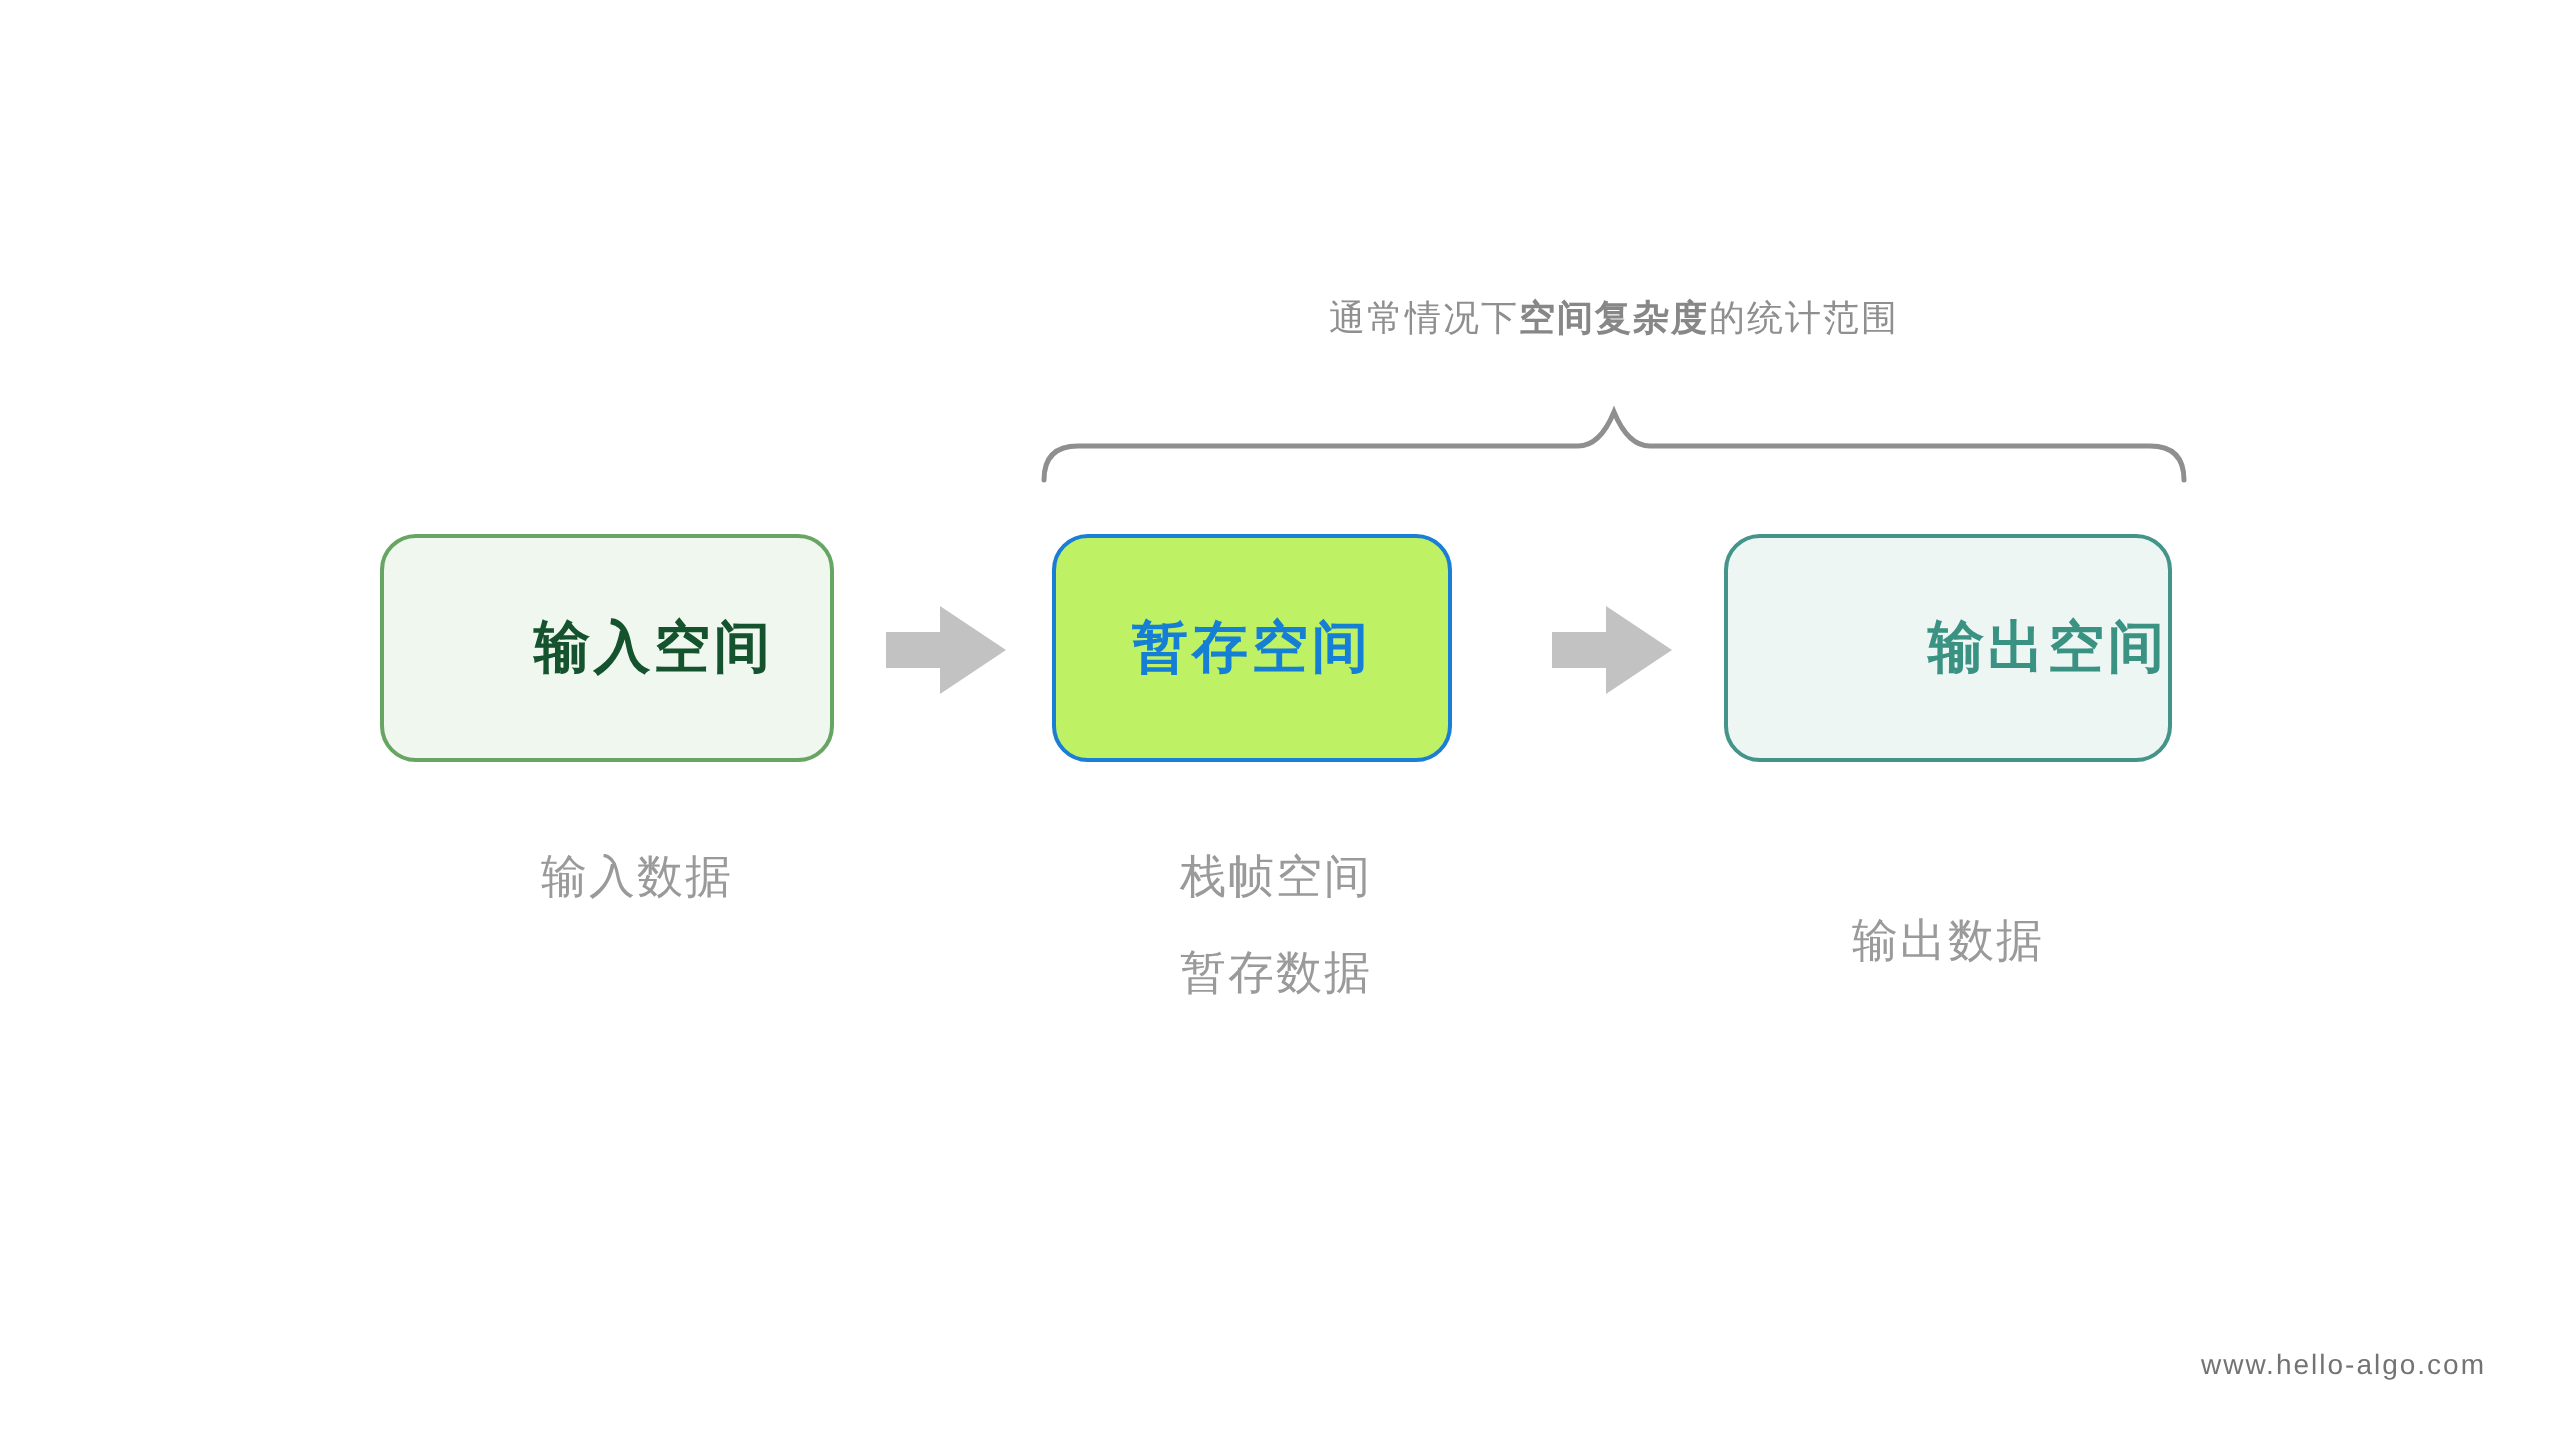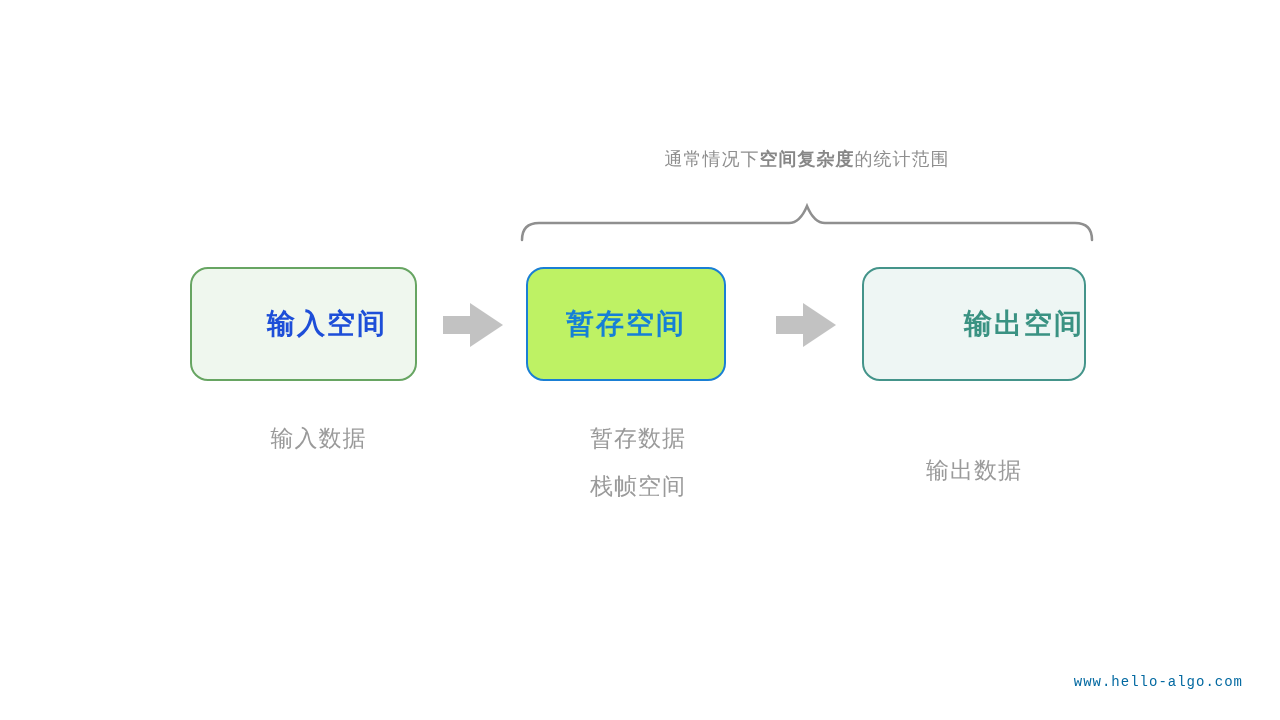--- a/index.html
+++ b/index.html
@@ -20,40 +20,40 @@
 
   
   .brace{left:518px;top:200px;}
 
   
   .node{
     top:267px;height:114px;box-sizing:border-box;
     border-radius:18px;display:flex;align-items:center;justify-content:center;
     font-size:28px;font-weight:bold;letter-spacing:2px;
   }
-  .node-input {left:190px;width:227px;border:2.5px solid #67a562;background:#eff7ee;color:#1d4ed8;padding-left:47px;}
+  .node-input {left:190px;width:227px;border:2.5px solid #67a562;background:#eff7ee;color:#14532d;padding-left:47px;}
   .node-temp  {left:526px;width:200px;border:2.5px solid #1a7fd4;background:#bef264;color:#157fd6;}
   .node-output{left:862px;width:224px;border:2.5px solid #44948a;background:#eef6f4;color:#3a9282;justify-content:flex-end;}
 
   
   .arrow1{left:443px;top:303px;}
   .arrow2{left:776px;top:303px;}
 
   
   .notes{top:424px;text-align:center;font-size:23px;color:#9a9a9a;letter-spacing:1px;}
   .notes-input {left:205px;width:227px;}
   .notes-temp  {left:526px;width:224px;}
   .notes-output{left:862px;width:224px;margin-top:32px;}
   .notes .line{height:48px;line-height:28px;}
 
   
   .watermark{
     right:37px;top:674px;
-    font-family:Liberation Mono, monospace;
-    font-size:14px;color:#0369a1;letter-spacing:1px;
+    font-family:Liberation Sans, sans-serif;
+    font-size:14px;color:#737373;letter-spacing:1px;
   }
 </style>
 </head>
 <body>
 
 <div class="abs diagram-title">
   <span>通常情况下</span><span class="bold">空间复杂度</span><span>的统计范围</span>
 </div>
 
 <svg class="abs brace" width="578" height="44" viewBox="0 0 578 44">
@@ -78,21 +78,21 @@
 
 <div class="abs node node-output">
   <span>输出空间</span>
 </div>
 
 <div class="abs notes notes-input">
   <div class="line">输入数据</div>
 </div>
 
 <div class="abs notes notes-temp">
+  <div class="line">栈帧空间</div>
   <div class="line">暂存数据</div>
-  <div class="line">栈帧空间</div>
 </div>
 
 <div class="abs notes notes-output">
   <div class="line">输出数据</div>
 </div>
 
 <div class="abs watermark">www.hello-algo.com</div>
 
 </body></html>

